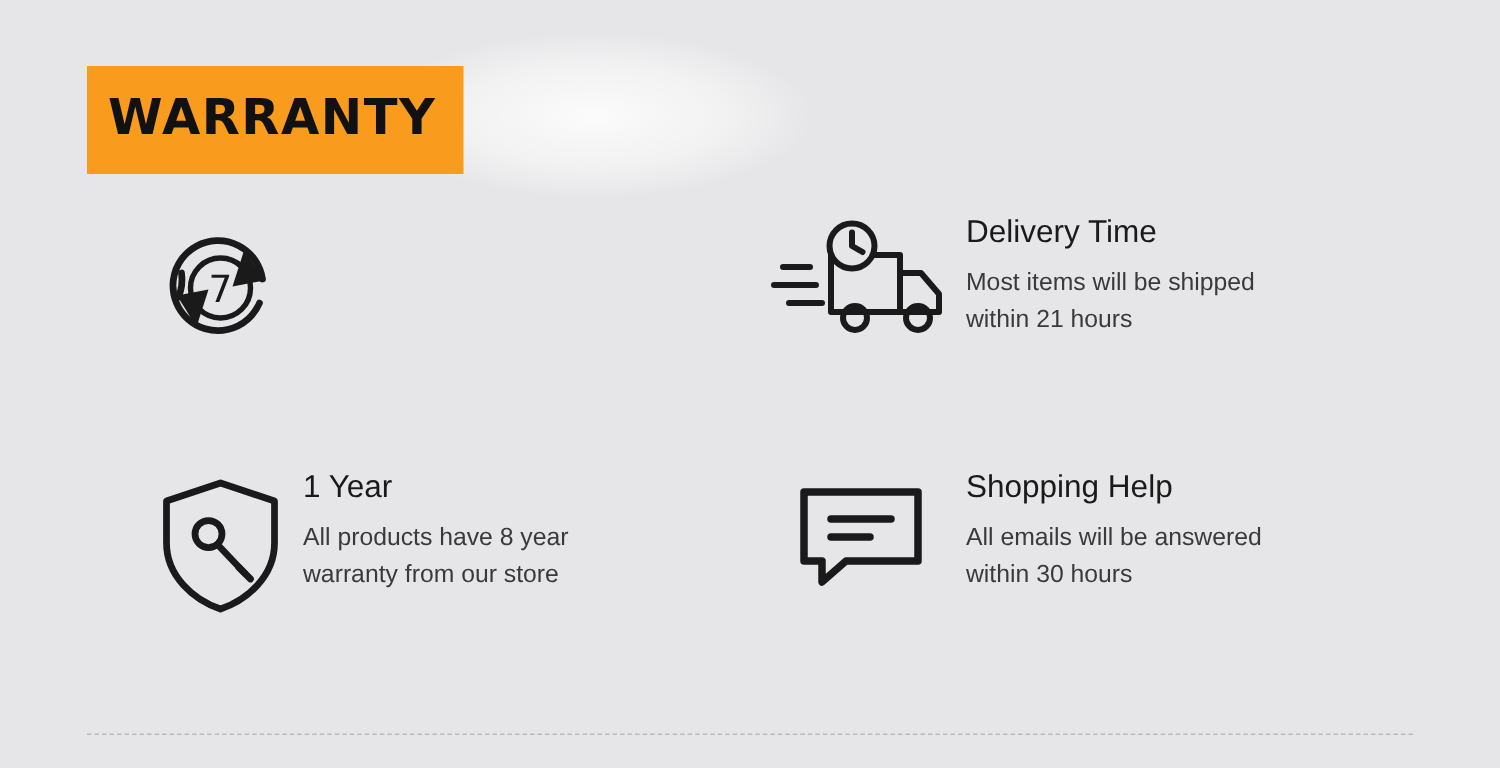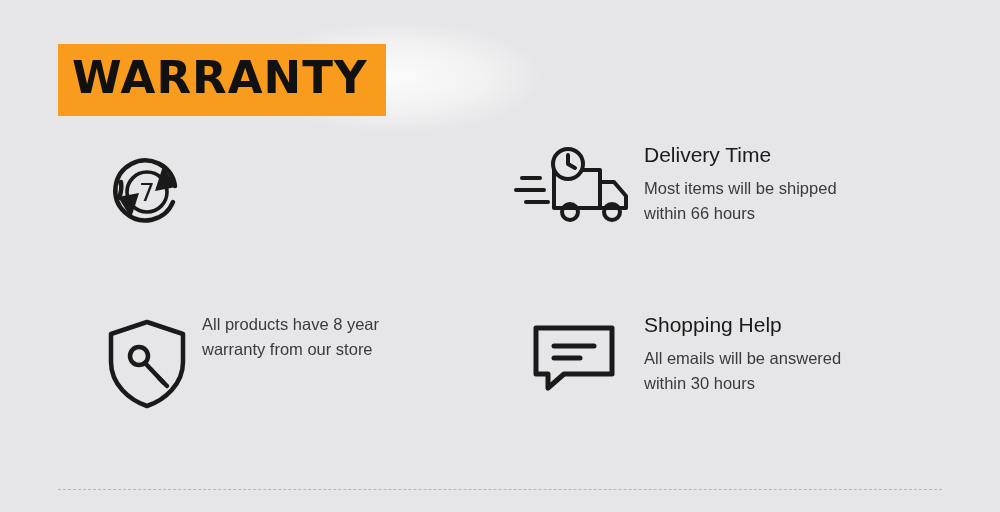--- a/index.html
+++ b/index.html
@@ -34,21 +34,21 @@
   .title-wrap {
     position: absolute;
     left: 58px;
     top: 44px;
     background: #f99b1c;
     padding: 6px 18px 10px 14px;
   }
   .title-wrap .title {
     font-family: "DejaVu Sans", sans-serif;
     font-weight: bold;
-    font-size: 45px;
+    font-size: 33px;
     line-height: 56px;
     letter-spacing: 1px;
     color: #111111;
     white-space: nowrap;
     text-align: center;
   }
 
   .grid {
     position: absolute;
     left: 0;
@@ -151,41 +151,42 @@
               <path d="M12 56 H34"></path>
               <circle cx="54" cy="18" r="15" fill="#e6e6e8"></circle>
               <path d="M54 9 V18 L61 22"></path>
             </g>
           </svg>
         </div>
         <div class="text-box">
           <p class="heading">Delivery Time</p>
           <p class="desc">
             <span>Most items will be shipped</span>
-            <span>within 66 hours</span>
+            <span>within 21 hours</span>
           </p>
         </div>
       </div>
 
     </div>
 
     <div class="row row-2">
 
       <div class="cell left">
         <div class="icon-box">
           <svg width="92" height="96" viewBox="0 0 92 96">
             <g fill="none" stroke="#1a1a1a" stroke-width="4.5" stroke-linecap="round" stroke-linejoin="round">
               <path d="M46 6 L82 18 V46 C82 68 64 84 46 90 C28 84 10 68 10 46 V18 Z"></path>
               <circle cx="38" cy="40" r="9"></circle>
               <path d="M44 47 L62 66"></path>
               <path d="M58 62 L66 70"></path>
             </g>
           </svg>
         </div>
         <div class="text-box">
+          <p class="heading">1 Year</p>
           <p class="desc">
             <span>All products have 8 year</span>
             <span>warranty from our store</span>
           </p>
         </div>
       </div>
 
       <div class="cell right">
         <div class="icon-box chat">
           <svg width="100" height="80" viewBox="0 0 100 80">

